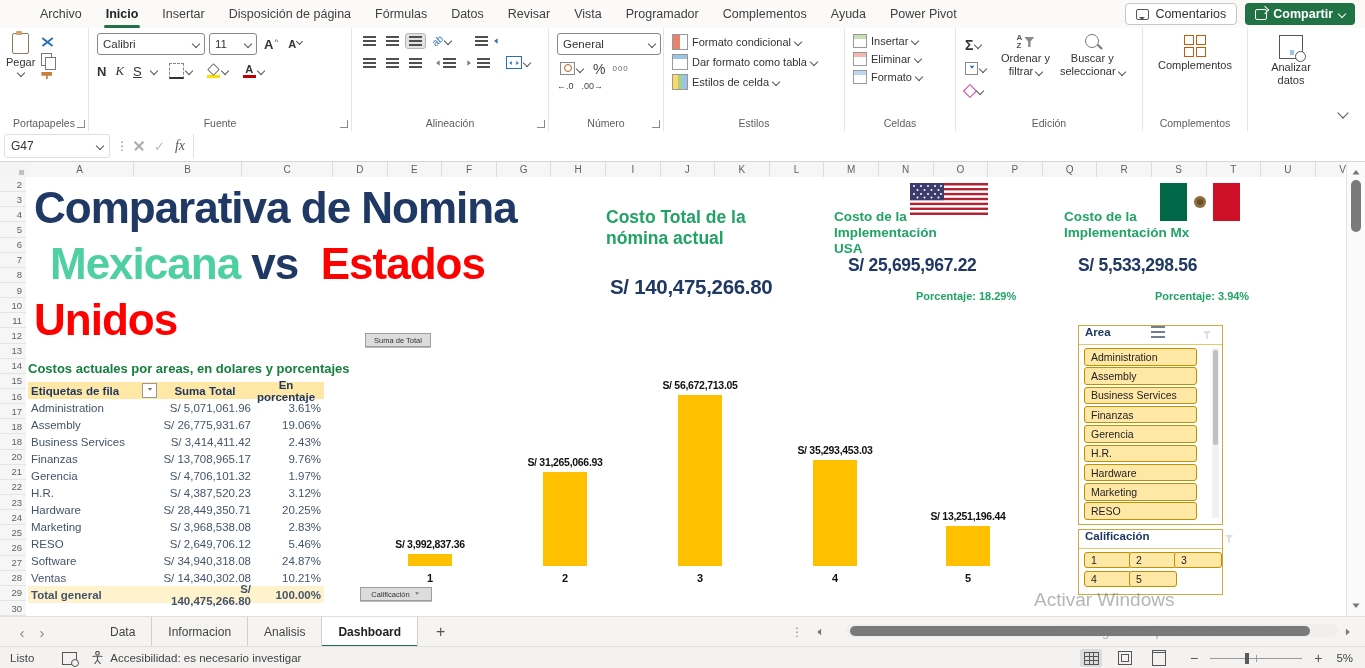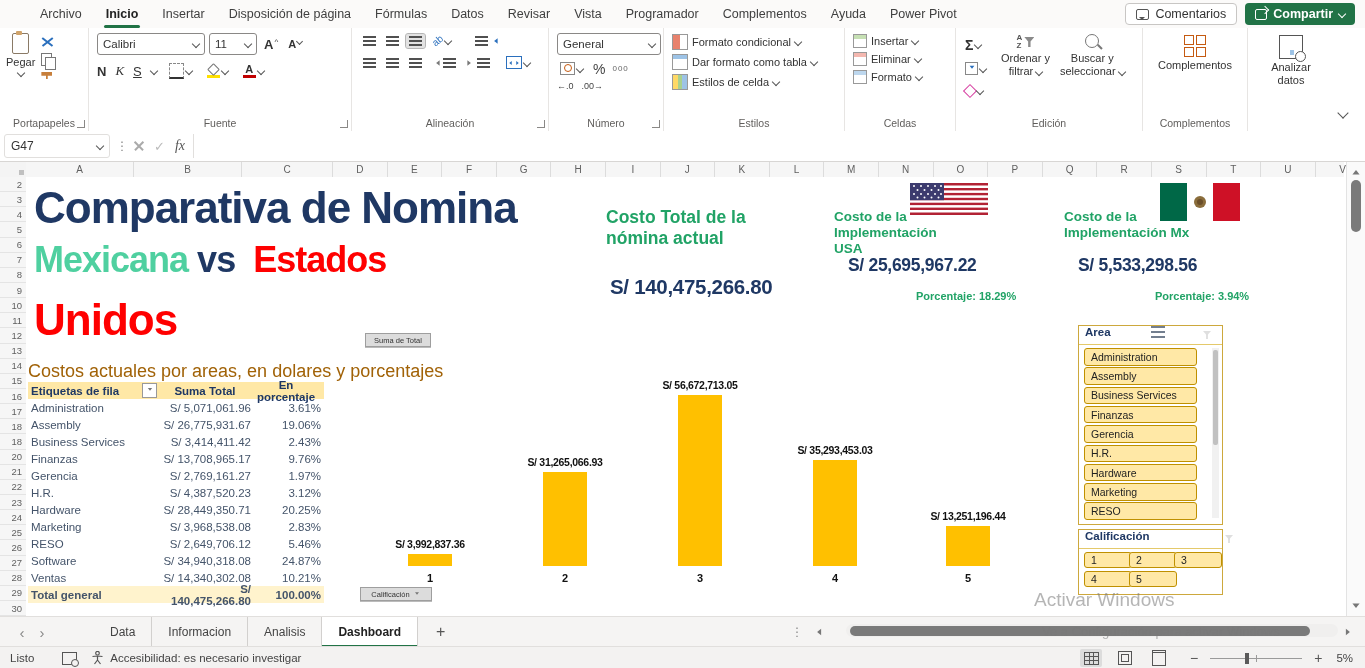--- a/index.html
+++ b/index.html
@@ -497,21 +497,21 @@
       <div class="rowh">26</div>
       <div class="rowh">27</div>
       <div class="rowh">28</div>
       <div class="rowh">29</div>
       <div class="rowh">30</div>
     </div>
 
   <div id="sheet">
 
     <div class="ab t1" style="left:8px;top:6px;font-size:44px;color:#1f3864">Comparativa de Nomina</div>
-    <div class="ab t1" style="left:8px;top:62px;font-size:36px;">
+    <div class="ab t1" style="left:24px;top:62px;font-size:44px;">
       <span style="color:#4fd0a0">Mexicana</span>
       <span style="color:#1f3864"> </span><span style="color:#1f3864">vs</span>
       <span style="color:#ff0000">&nbsp;</span><span style="color:#ff0000">Estados</span>
     </div>
     <div class="ab t1" style="left:8px;top:118px;font-size:44px;color:#ff0000">Unidos</div>
 
     <div class="ab" style="left:580px;top:30px;width:200px;font-size:17.5px;font-weight:bold;color:#21a366;line-height:21px">
       <div>Costo Total de la</div>
         <div>nómina actual</div>
     </div>
@@ -563,21 +563,21 @@
     <div class="ab" style="left:1052px;top:78px;font-size:17.5px;font-weight:bold;color:#1f3864;letter-spacing:-0.3px">S/ 5,533,298.56</div>
     <div class="ab" style="left:1129px;top:113px;font-size:11px;font-weight:bold;color:#21a366">Porcentaje: 3.94%</div>
     <svg class="ab" style="left:1134px;top:6px" width="80" height="38" viewBox="0 0 80 38">
       <rect width="27" height="38" fill="#006847"></rect>
         <rect x="27" width="26" height="38" fill="#fff"></rect>
         <rect x="53" width="27" height="38" fill="#CE1126"></rect>
       <circle cx="40" cy="19" r="6" fill="#8a6d3b"></circle>
         <circle cx="40" cy="19" r="3" fill="#6b4f2a"></circle>
     </svg>
 
-    <div class="ab" style="left:2px;top:184px;font-size:18px;font-weight:normal;color:#a16207">Costos actuales por areas, en dolares y porcentajes</div>
+    <div class="ab" style="left:2px;top:184px;font-size:13px;font-weight:bold;color:#15803d">Costos actuales por areas, en dolares y porcentajes</div>
     <div class="ab tbl" id="ptable" style="left:2px;top:205px;width:296px;">
       <div class="tblrow wheat" style="top:0;font-weight:bold;color:#1f3864">
         <span class="tc1" style="display:flex;align-items:center;justify-content:space-between">
           <span>Etiquetas de fila</span>
           <span style="width:13px;height:13px;background:#fff;border:1px solid #999;display:inline-flex;align-items:center;justify-content:center;margin-right:2px">
               <span class="tri-d" style="transform:scale(.55)"></span>
             </span>
         </span>
         <span class="tc2" style="text-align:center">Suma Total</span>
         <span class="tc3" style="text-align:center">En porcentaje</span>
@@ -598,21 +598,21 @@
             <span class="tc2">S/ 3,414,411.42</span>
             <span class="tc3">2.43%</span>
           </div>
           <div class="tblrow" style="top: 68px;">
             <span class="tc1">Finanzas</span>
             <span class="tc2">S/ 13,708,965.17</span>
             <span class="tc3">9.76%</span>
           </div>
           <div class="tblrow" style="top: 85px;">
             <span class="tc1">Gerencia</span>
-            <span class="tc2">S/ 2,769,161.27</span>
+            <span class="tc2">S/ 4,706,101.32</span>
             <span class="tc3">1.97%</span>
           </div>
           <div class="tblrow" style="top: 102px;">
             <span class="tc1">H.R.</span>
             <span class="tc2">S/ 4,387,520.23</span>
             <span class="tc3">3.12%</span>
           </div>
           <div class="tblrow" style="top: 119px;">
             <span class="tc1">Hardware</span>
             <span class="tc2">S/ 28,449,350.71</span>

